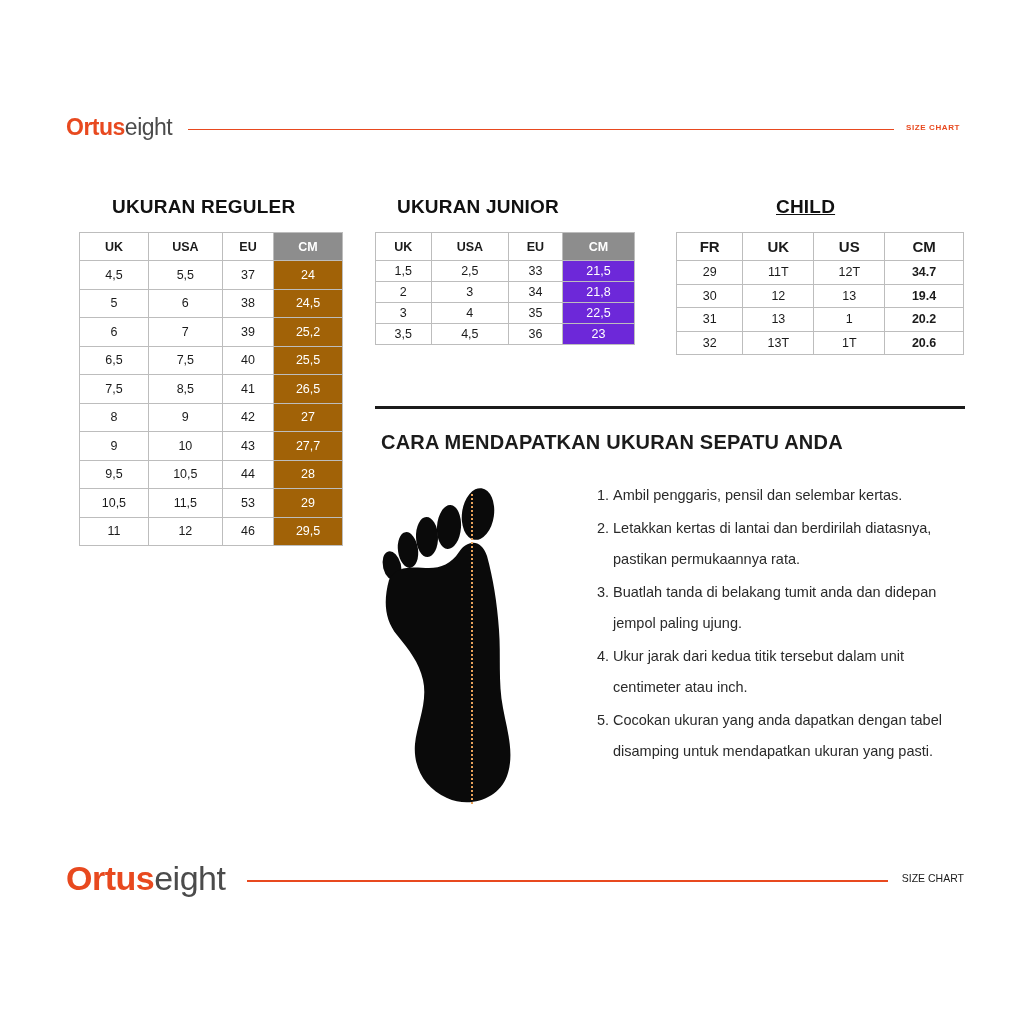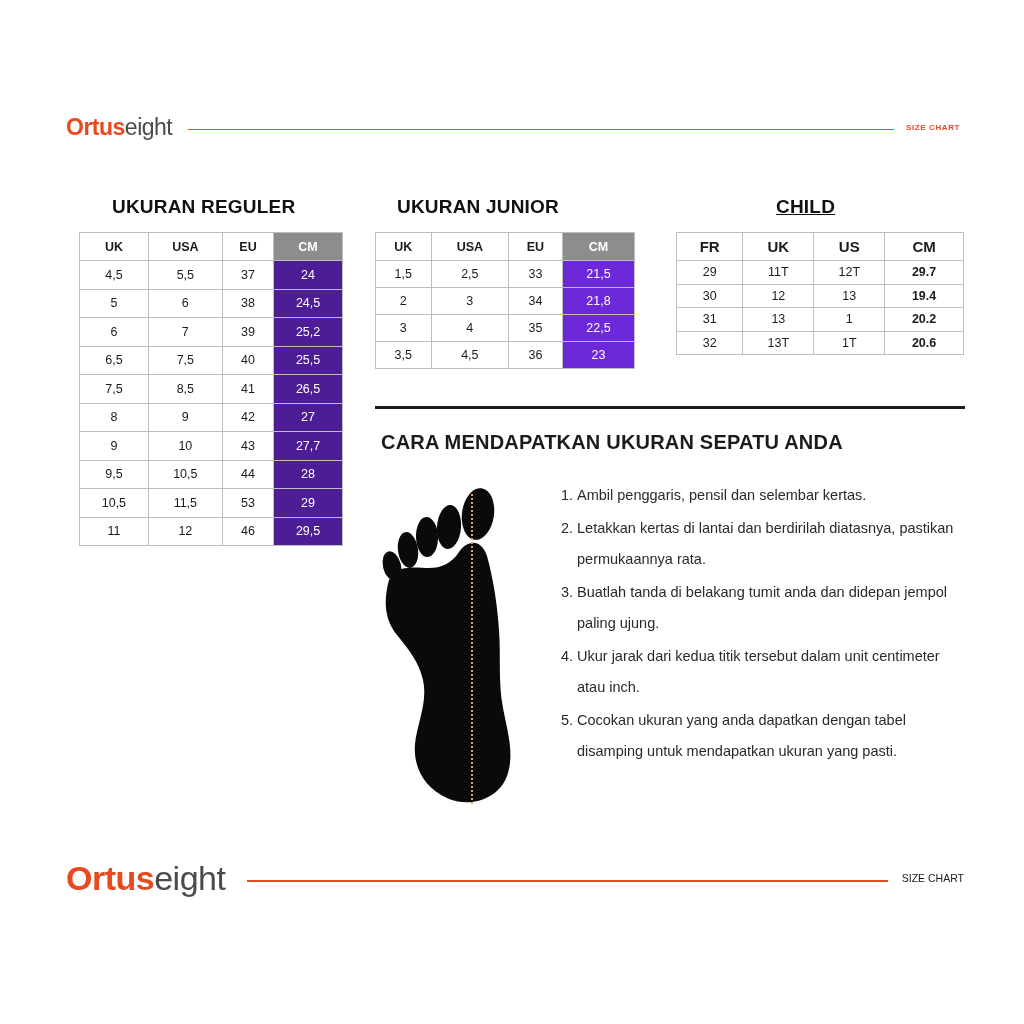--- a/index.html
+++ b/index.html
@@ -52,29 +52,29 @@
     color:#1b1b1b;
   }
   .tbl th { font-weight:700; }
 
   
   #reg-wrap { position:absolute; left:58px; top:196px;padding-left:21px; }
   #reg-wrap .sec-title { margin:0 0 14px 33px; }
   #reg { width:264px; }
   #reg th { height:28px; font-size:12.5px; }
   #reg td { height:28.5px; font-size:12.5px; }
-  #reg .cm { background:#4c1d95; color:#fff; }
+  #reg .cm { background:#a16207; color:#fff; }
   #reg th.cm { background:#8d8d8d; color:#fff; }
 
   
   #jun-wrap { position:absolute; left:375px; top:196px; }
   #jun-wrap .sec-title { margin:0 0 14px 22px; }
   #jun { width:260px; }
   #jun th { height:28px; font-size:12.5px; }
-  #jun td { height:27px; font-size:12.5px; }
+  #jun td { height:21px; font-size:12.5px; }
   #jun .cm { background:#6d28d9; color:#fff; }
   #jun th.cm { background:#8d8d8d; color:#fff; }
 
   
   #child-wrap { position:absolute; left:676px; top:196px; }
   #child-wrap .sec-title { margin:0 0 14px 100px;text-decoration:underline; }
   #child { width:288px; }
   #child th { height:28px; font-size:15px; }
   #child td { height:23.5px; font-size:12.5px; }
   #child td.bold { font-weight:700; }
@@ -82,21 +82,21 @@
   
   #howto {
     position:absolute; left:375px; top:406px; width:590px;
   }
   #howto .hr {
     height:3px; background:#1b1b1b; width:590px; margin-bottom:22px;
   }
   #howto .htitle {
     font-size:20px; font-weight:700; letter-spacing:0.2px; margin:0 0 26px 6px;
   }
-  #howto .body { display:flex; }
+  #howto .body { display:flex;gap:36px; }
   .footcol { width:160px; position:relative; }
   .steps { flex:1; padding-left:22px; }
   .steps ol { margin:0; padding:0 0 0 20px; }
   .steps li {
     font-size:14.5px; line-height:31px; color:#2a2a2a; margin-bottom:2px;
   }
 
   
   .footwrap { position:relative; width:160px; height:330px; }
   .dots {
@@ -256,21 +256,21 @@
           <th>UK</th>
           <th>US</th>
           <th>CM</th>
         </tr>
       </thead>
       <tbody>
         <tr>
           <td>29</td>
           <td>11T</td>
           <td>12T</td>
-          <td class="bold">29.7</td>
+          <td class="bold">34.7</td>
         </tr>
         <tr>
           <td>30</td>
           <td>12</td>
           <td>13</td>
           <td class="bold">19.4</td>
         </tr>
         <tr>
           <td>31</td>
           <td>13</td>

